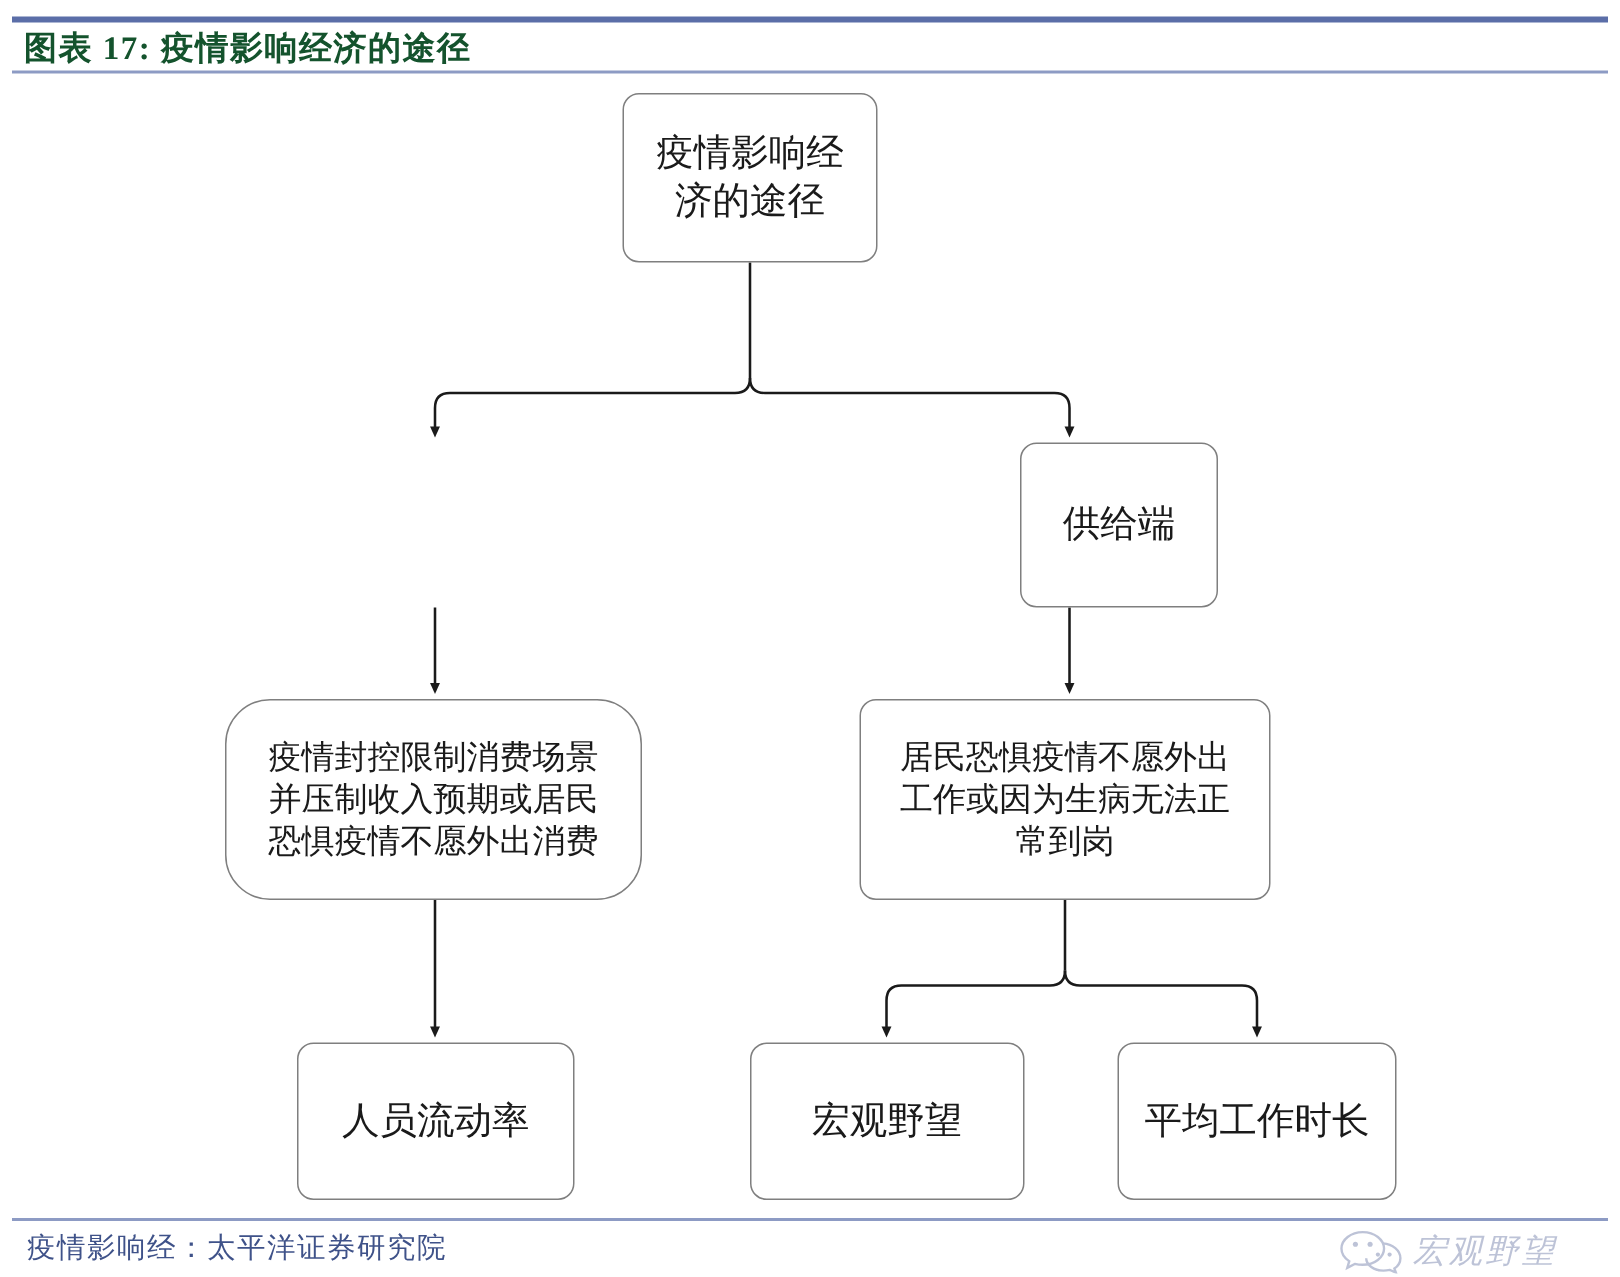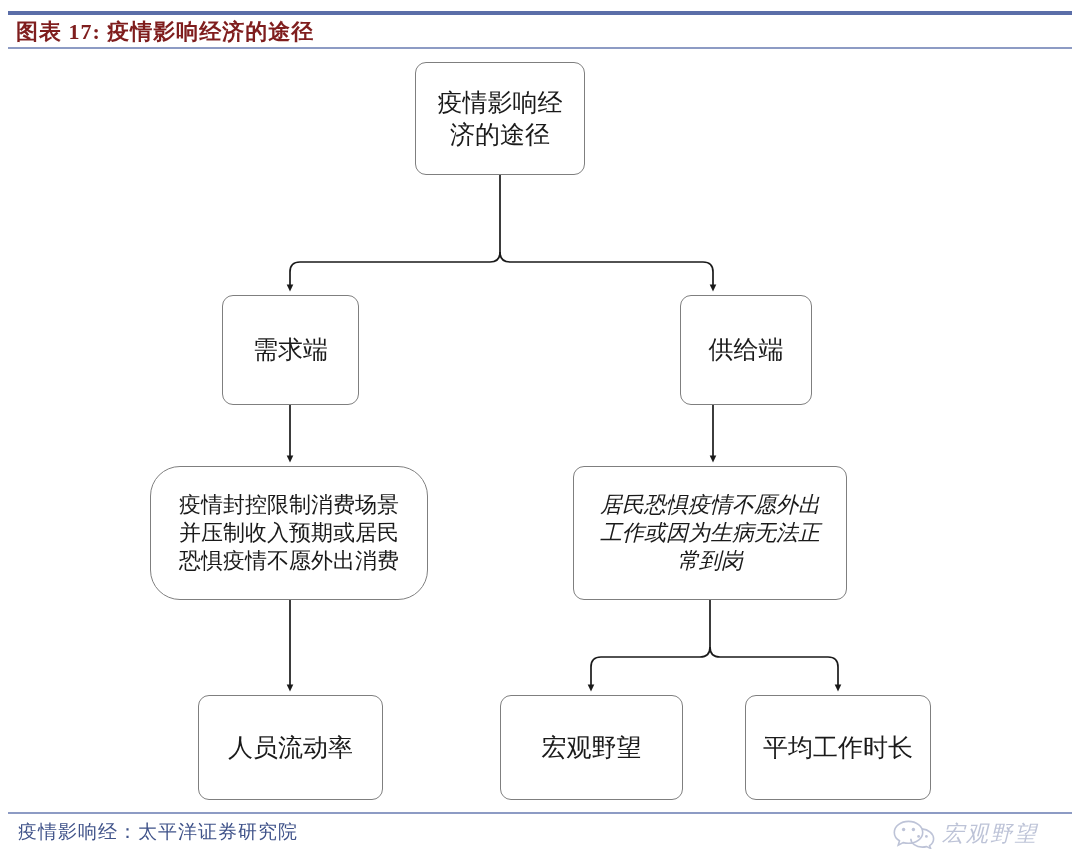--- a/index.html
+++ b/index.html
@@ -36,21 +36,21 @@
     background: #8d9bc4;
   }
   .chart-title {
     position: absolute;
     left: 16px;
     top: 17px;
     font-family: "Liberation Serif", "DejaVu Serif", serif;
     font-size: 22px;
     font-weight: 700;
     letter-spacing: 1px;
-    color: #7f1d1d;
+    color: #14532d;
     white-space: nowrap;
   }
 
   
   .rule-footer {
     position: absolute;
     left: 8px;
     top: 812px;
     width: 1064px;
     height: 2px;
@@ -98,21 +98,21 @@
   .node-label {
     display: block;
     line-height: 1.26;
     white-space: pre-line;
     padding: 0 6px;
   }
   .node-root   { left: 415px; top: 12px;  width: 170px; height: 113px; }
   .node-demand { left: 222px; top: 245px; width: 137px; height: 110px; }
   .node-supply { left: 680px; top: 245px; width: 132px; height: 110px; }
   .node-demand-detail { left: 150px; top: 416px; width: 278px; height: 134px; border-radius: 30px; }
-  .node-supply-detail { left: 573px; top: 416px; width: 274px; height: 134px; font-style: italic; }
+  .node-supply-detail { left: 573px; top: 416px; width: 274px; height: 134px; }
   .node-mobility { left: 198px; top: 645px; width: 185px; height: 105px; }
   .node-labor    { left: 500px; top: 645px; width: 183px; height: 105px; }
   .node-hours    { left: 745px; top: 645px; width: 186px; height: 105px; }
 
   .fs-big    { font-size: 25px; }
   .fs-mid    { font-size: 25px; }
   .fs-detail { font-size: 22px; }
 
   
   .watermark {
@@ -168,23 +168,20 @@
         <path d="M710,597 Q710,607 700,607 L601,607 Q591,607 591,617 L591,638" marker-end="url(#arrow)"></path>
         <path d="M710,597 Q710,607 720,607 L828,607 Q838,607 838,617 L838,638" marker-end="url(#arrow)"></path>
       </g>
     </svg>
 
     <div class="node node-root">
       <span class="node-label fs-big">疫情影响经
 济的途径</span>
     </div>
 
-    <div class="node node-demand">
-      <span class="node-label fs-mid">需求端</span>
-    </div>
 
     <div class="node node-supply">
       <span class="node-label fs-mid">供给端</span>
     </div>
 
     <div class="node node-demand-detail">
       <span class="node-label fs-detail">疫情封控限制消费场景
 并压制收入预期或居民
 恐惧疫情不愿外出消费</span>
     </div>

